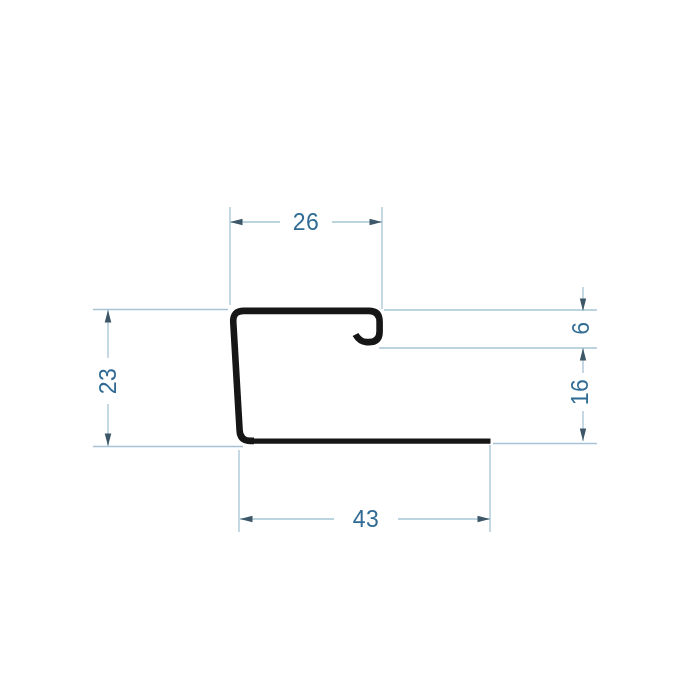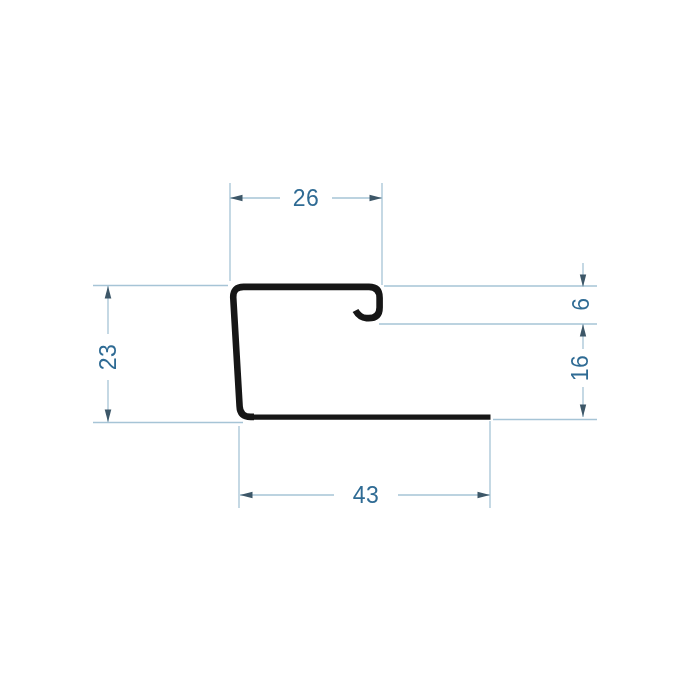--- a/index.html
+++ b/index.html
@@ -13,20 +13,21 @@
     margin: 0;
     padding: 0;
     background: var(--background);
   }
   .canvas {
     position: relative;
     width: 700px;
     height: 608px;
     background: var(--background);
     overflow: hidden;
+    margin-top: 24px;
   }
   svg { display: block; }
   .profile-stroke {
     fill: none;
     stroke: var(--profile);
     stroke-width: 6.6;
     stroke-linejoin: round;
     stroke-linecap: butt;
   }
   .profile-stroke-thin {

